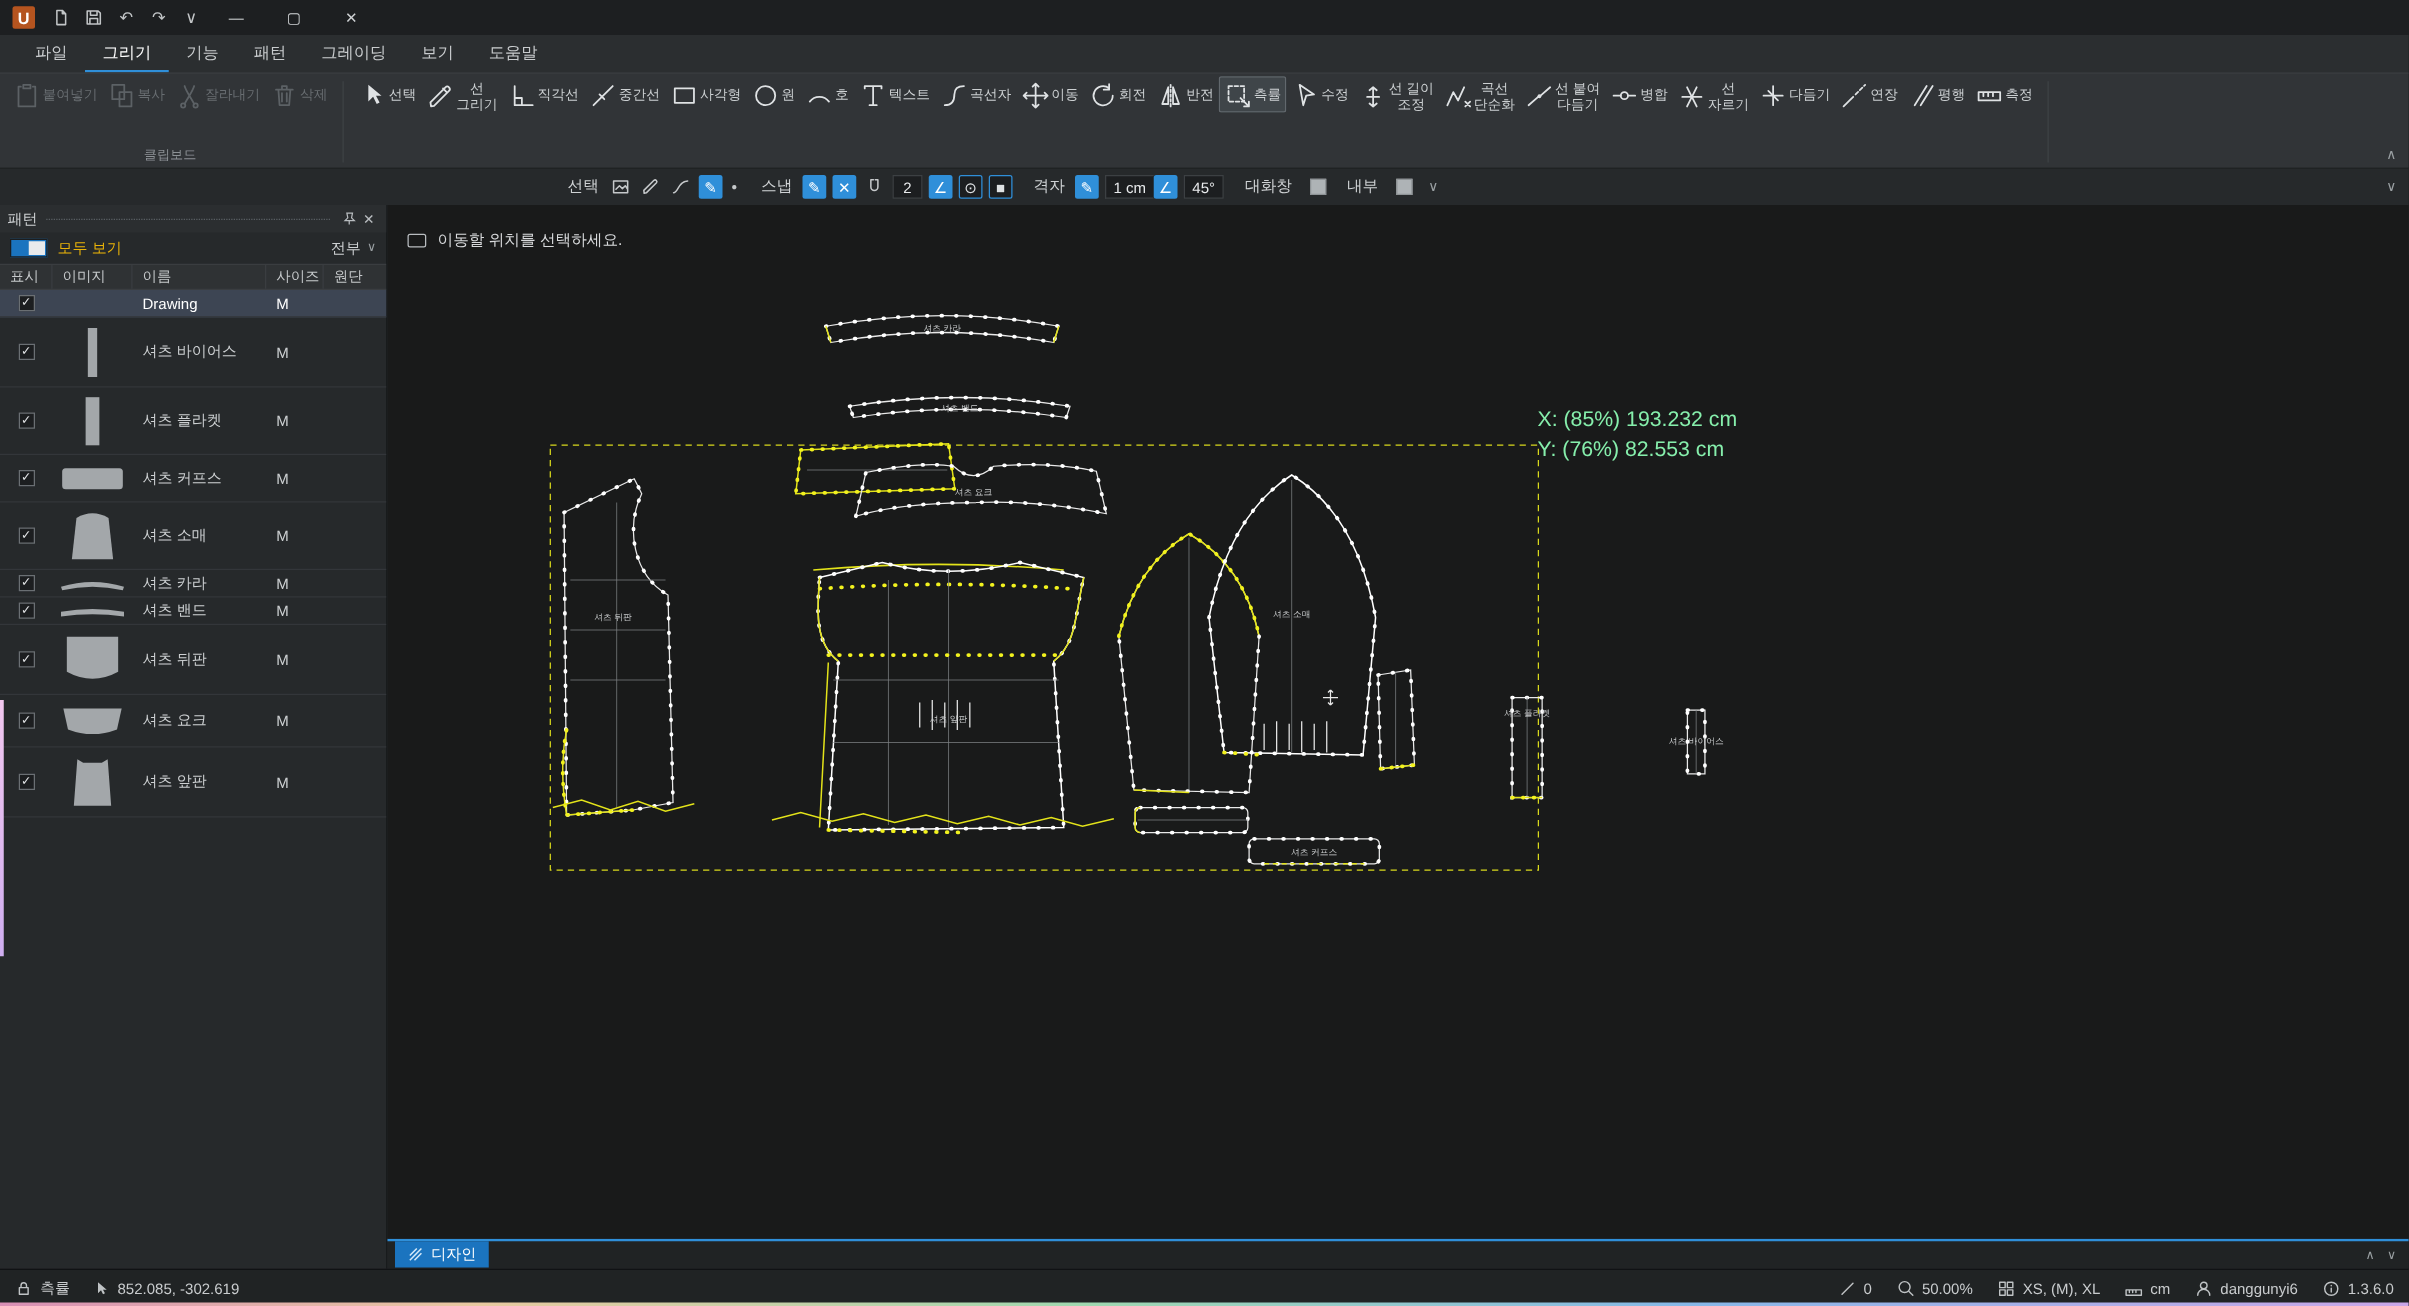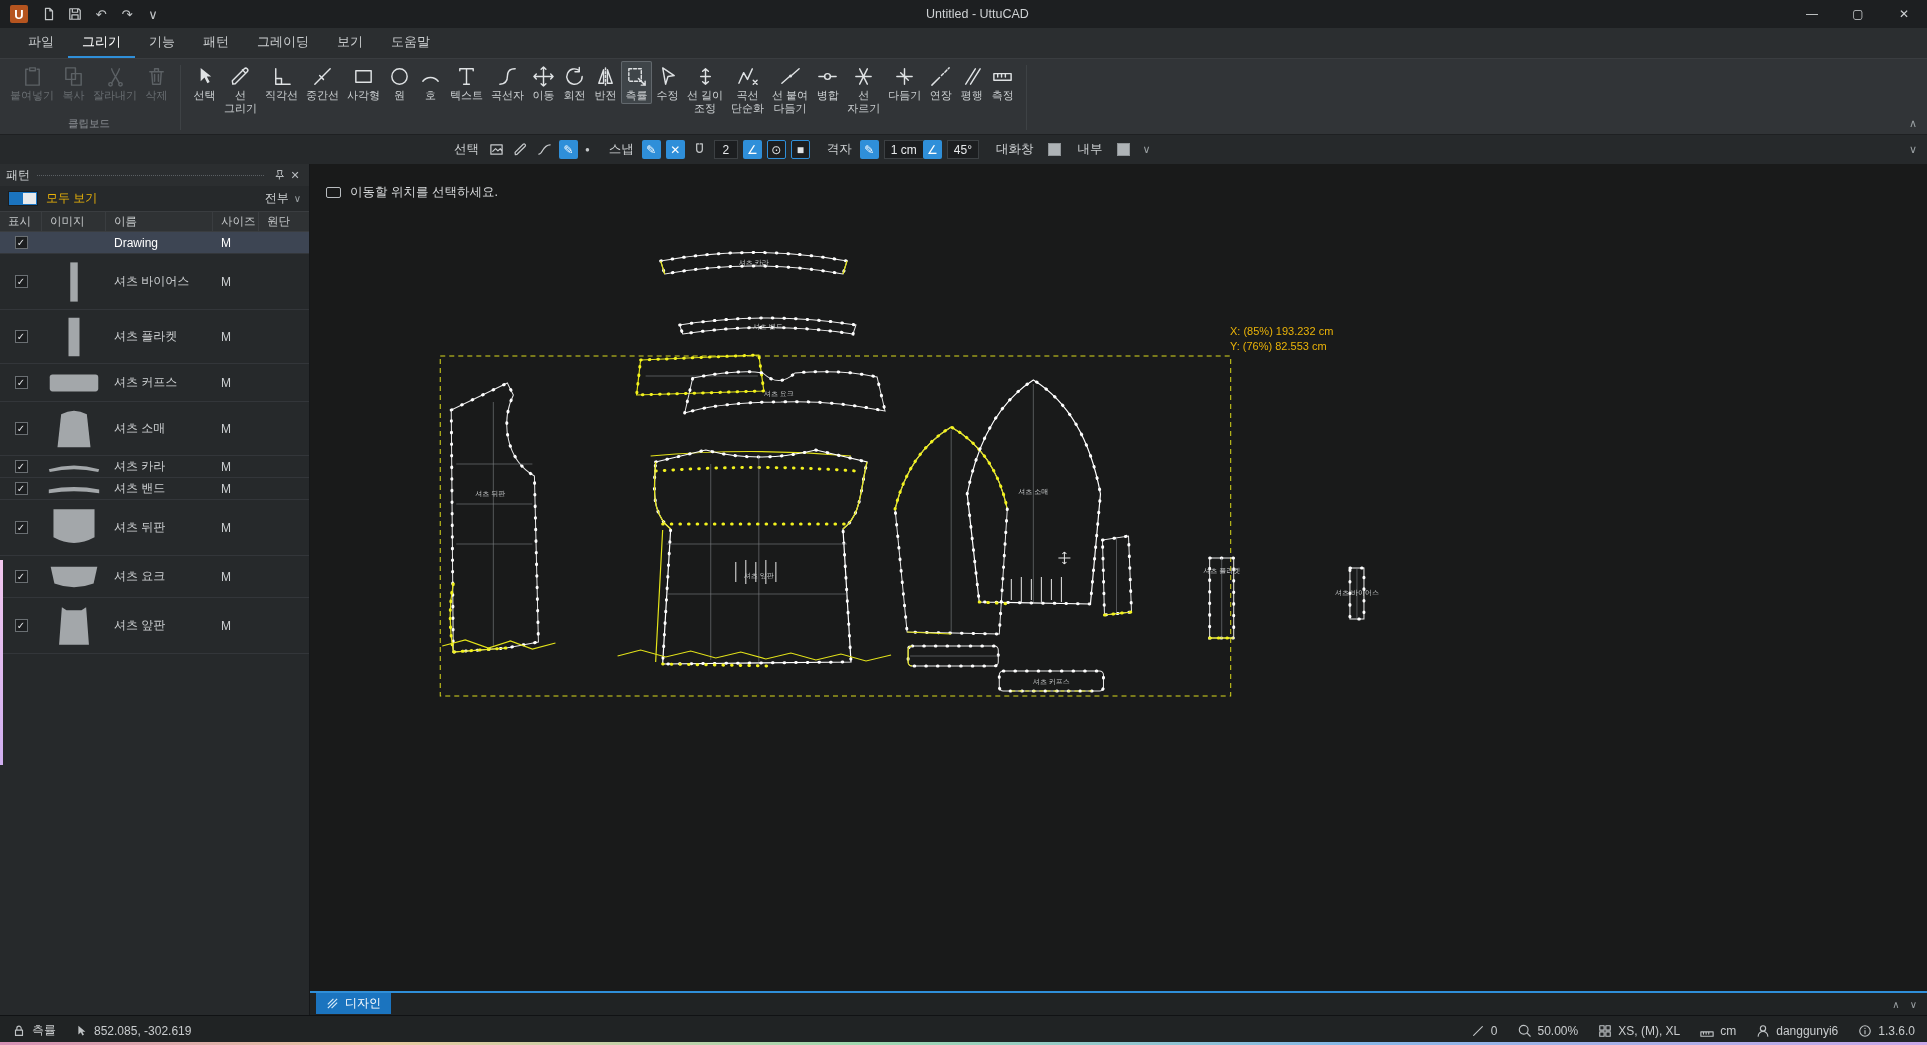--- a/index.html
+++ b/index.html
@@ -19,21 +19,21 @@
   .menubar{height:30px;background:#2b2e30;display:flex;align-items:stretch;padding-left:14px;flex:none}
   .menu-item{padding:0 14px;display:flex;align-items:center;font-size:13px;color:#c9ccce;border-bottom:2px solid transparent}
   .menu-item.active{color:#fff;border-bottom-color:#2f8fd9}
 
   
   .ribbon{height:76px;background:#313437;display:flex;align-items:stretch;padding:2px 6px 0 6px;flex:none;position:relative;border-top:1px solid #3a3d40}
   .rgroup{display:flex;flex-direction:column}
   .rbtns{display:flex;align-items:flex-start;flex:1}
   .glabel{text-align:center;font-size:10.5px;color:#8d9296;padding:0 0 3px}
   .rsep{width:1px;background:#3e4245;margin:4px 8px}
-  .tool{display:flex;flex-direction:column;align-items:center;gap:1px;padding:4px 4px 2px;min-width:30px;border-radius:2px}
+  .tool{display:flex;flex-direction:row;align-items:center;gap:1px;padding:4px 4px 2px;min-width:30px;border-radius:2px}
   .tlabel{font-size:11px;color:#ccd0d2;white-space:pre-line;text-align:center;line-height:1.15}
   .tool.active{background:#3f4549;box-shadow:inset 0 0 0 1px #62686d}
   .tool.disabled .ti{stroke:#5c6165}
   .tool.disabled .tlabel{color:#686d71}
   .ti{width:23px;height:23px;stroke:#dfe2e4;fill:none;stroke-width:1.5;stroke-linecap:round;stroke-linejoin:round}
   .ti .fil{fill:#dfe2e4;stroke:none}
   .ribbon-collapse{position:absolute;right:10px;bottom:4px;color:#9aa0a3;font-size:11px}
 
   
   .optionsbar{height:30px;background:#26292b;display:flex;align-items:center;gap:5px;padding-left:442px;font-size:12.5px;border-top:1px solid #1e2022;flex:none}
@@ -79,21 +79,21 @@
   .cb{width:13px;height:13px;background:#1c1e20;border:1px solid #6a6f73;color:#e4e6e8;font-size:10px;display:grid;place-items:center;line-height:1}
   .th{fill:#a3a7aa}
   .p-rest{flex:1}
 
   
   .canvas-col{flex:1;display:flex;flex-direction:column;min-width:0}
   .canvas{flex:1;position:relative;background:#191a1a;overflow:hidden}
   .cnv{position:absolute;inset:0;width:100%;height:100%}
   .prompt{position:absolute;left:16px;top:20px;display:flex;align-items:center;gap:9px;color:#d8dadc;font-size:12.5px}
   .pbox{width:15px;height:11px;border:1.5px solid #b9bdc0;border-radius:2px}
-  .coords{position:absolute;left:920px;top:160px;color:#eab308;font-size:11px;line-height:1.4}
+  .coords{position:absolute;left:920px;top:160px;color:#86efac;font-size:17px;line-height:1.4}
   .w{stroke:#e8e8e8;fill:none;stroke-width:1}
   .w2{stroke:#ffffff;fill:none;stroke-width:1.2}
   .wd{stroke:#ffffff;fill:none;stroke-width:3;stroke-dasharray:.6 11;stroke-linecap:round}
   .y{stroke:#e3e31a;fill:none;stroke-width:1.2}
   .yd{stroke:#f2f21e;fill:none;stroke-width:3;stroke-dasharray:.6 8;stroke-linecap:round}
   .g{stroke:#7e8284;fill:none;stroke-width:.6}
   .bbox{stroke:#d9d91c;fill:none;stroke-width:1;stroke-dasharray:5 4}
   .lbl{fill:#c9cccd;font-size:7px;text-anchor:middle}
 
   
@@ -127,21 +127,20 @@
         </svg>
       </div>
     <div class="tbi">
         <svg viewBox="0 0 16 16">
           <path d="M2 2h10l2 2v10H2Z M5 2v4h6V2 M4.5 14V9h7v5"></path>
         </svg>
       </div>
     <div class="tbi">↶</div>
     <div class="tbi">↷</div>
     <div class="tbi">∨</div>
-    <div class="tb-title">Untitled - UttuCAD</div>
     <div class="winbtn">—</div>
     <div class="winbtn">▢</div>
     <div class="winbtn close">✕</div>
   </div>
 
   <div class="menubar">
     <div class="menu-item">파일</div>
     <div class="menu-item active">그리기</div>
     <div class="menu-item">기능</div>
     <div class="menu-item">패턴</div>

